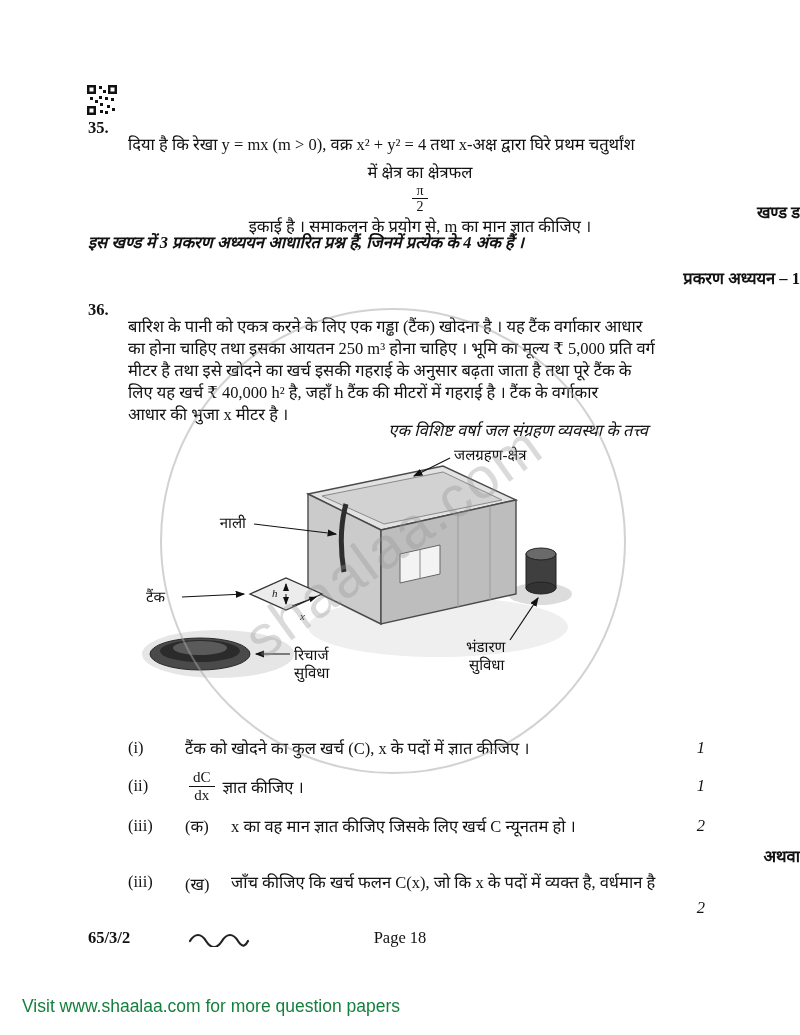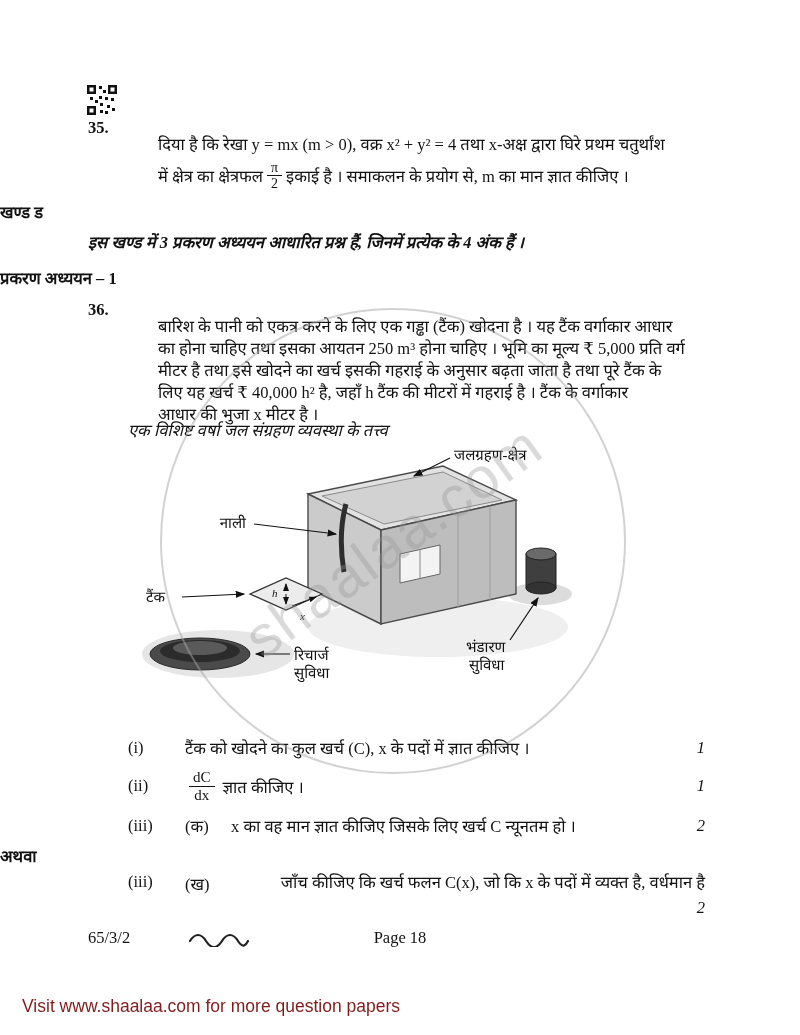--- a/index.html
+++ b/index.html
@@ -4,25 +4,25 @@
 <style>
   html,body{margin:0;padding:0;background:#ffffff;}
   .page{
     position:relative;width:800px;height:1035px;background:#ffffff;
     font-family:"Liberation Serif","DejaVu Serif",serif;color:#121212;
     overflow:hidden;font-size:16.5px;
   }
   .abs{position:absolute;}
   .bold{font-weight:bold;}
   .italic{font-style:italic;}
-  .center{text-align:left;}
+  .center{text-align:right;}
   .qline{line-height:22px;}
 
   
-  .qrow{display:flex;gap:30px;}
+  .qrow{display:flex;}
   .qnum{width:40px;font-weight:bold;flex:0 0 40px;}
   .qbody{width:584px;margin-top:16px;}
 
   
   .frac{display:inline-flex;flex-direction:column;align-items:center;
         vertical-align:middle;font-size:14px;line-height:15px;margin:0 4px;}
   .frac .fnum{border-bottom:1px solid #121212;padding:0 4px;}
   .frac .fden{padding:0 4px;}
   .fracline{display:flex;align-items:center;}
 
@@ -41,27 +41,27 @@
     transform:translate(-50%,-50%) rotate(-36deg);
     font-family:"Liberation Sans","DejaVu Sans",sans-serif;
     font-size:58px;letter-spacing:2px;color:rgba(150,150,150,.35);
     white-space:nowrap;}
 
   
   .diagram{left:138px;top:442px;width:440px;height:252px;}
   .diagram svg text{font-family:"Liberation Serif","DejaVu Serif",serif;}
 
   .footer-row{position:absolute;left:0;top:928px;width:800px;height:24px;}
-  .footer-code{position:absolute;left:88px;top:0;font-weight:normal;}
+  .footer-code{position:absolute;left:88px;top:0;font-weight:bold;}
   .footer-wave{position:absolute;left:188px;top:4px;}
   .footer-page{position:absolute;left:0;top:0;width:800px;text-align:center;}
 
   .banner{position:absolute;left:22px;top:996px;
     font-family:"Liberation Sans","DejaVu Sans",sans-serif;
-    font-size:17.5px;color:#7f1d1d;}
+    font-size:17.5px;color:#15803d;}
 </style>
 </head>
 <body>
 
 <div class="page">
 
   <div class="abs" style="left:86px;top:84px;">
     <svg width="32" height="32" viewBox="0 0 32 32">
       <rect x="0" y="0" width="32" height="32" fill="#fff"></rect>
       <rect x="1" y="1" width="9" height="9" fill="#111"></rect>
@@ -82,21 +82,21 @@
         <rect x="26" y="24" width="3" height="3" fill="#111"></rect>
       <rect x="14" y="26" width="3" height="3" fill="#111"></rect>
         <rect x="19" y="27" width="3" height="3" fill="#111"></rect>
     </svg>
   </div>
 
   <div class="abs qrow" style="left:88px;top:118px;width:624px;">
     <span class="qnum">35.</span>
     <div class="qbody">
       <div class="qline">दिया है कि रेखा y = mx (m &gt; 0), वक्र x² + y² = 4 तथा x-अक्ष द्वारा घिरे प्रथम चतुर्थांश</div>
-      <div class="fracline" style="margin-top:4px;">
+      <div class="fracline" style="margin-top:4px;flex-direction:column;">
         <span>में क्षेत्र का क्षेत्रफल</span>
         <span class="frac">
           <span class="fnum">π</span>
           <span class="fden">2</span>
         </span>
         <span>इकाई है । समाकलन के प्रयोग से, m का मान ज्ञात कीजिए ।</span>
       </div>
     </div>
   </div>
 
@@ -205,21 +205,21 @@
     <span>x का वह मान ज्ञात कीजिए जिसके लिए खर्च C न्यूनतम हो ।</span>
     <span class="marks">2</span>
   </div>
 
   <div class="abs center bold" style="left:0;top:844px;width:800px;">अथवा</div>
 
   <div class="part" style="top:872px;align-items:flex-start;height:46px;">
     <span class="plabel">(iii)</span>
     <span class="psub">(ख)</span>
     <span style="flex:1;">
-      <span class="qline" style="display:block;text-align:right;">जाँच कीजिए कि खर्च फलन C(x), जो कि x के पदों में व्यक्त है, वर्धमान है</span>
+      <span class="qline" style="display:block;">जाँच कीजिए कि खर्च फलन C(x), जो कि x के पदों में व्यक्त है, वर्धमान है</span>
     </span>
     <span class="marks-bottom">2</span>
   </div>
 
   <div class="footer-row">
     <span class="footer-code">65/3/2</span>
     <span class="footer-wave">
       <svg width="62" height="14" viewBox="0 0 62 14">
         <path d="M2,8 C7,0 13,0 18,8 S29,16 34,8 S45,0 50,8 S58,12 60,8" stroke="#222" stroke-width="2.2" fill="none" stroke-linecap="round"></path>
       </svg>

